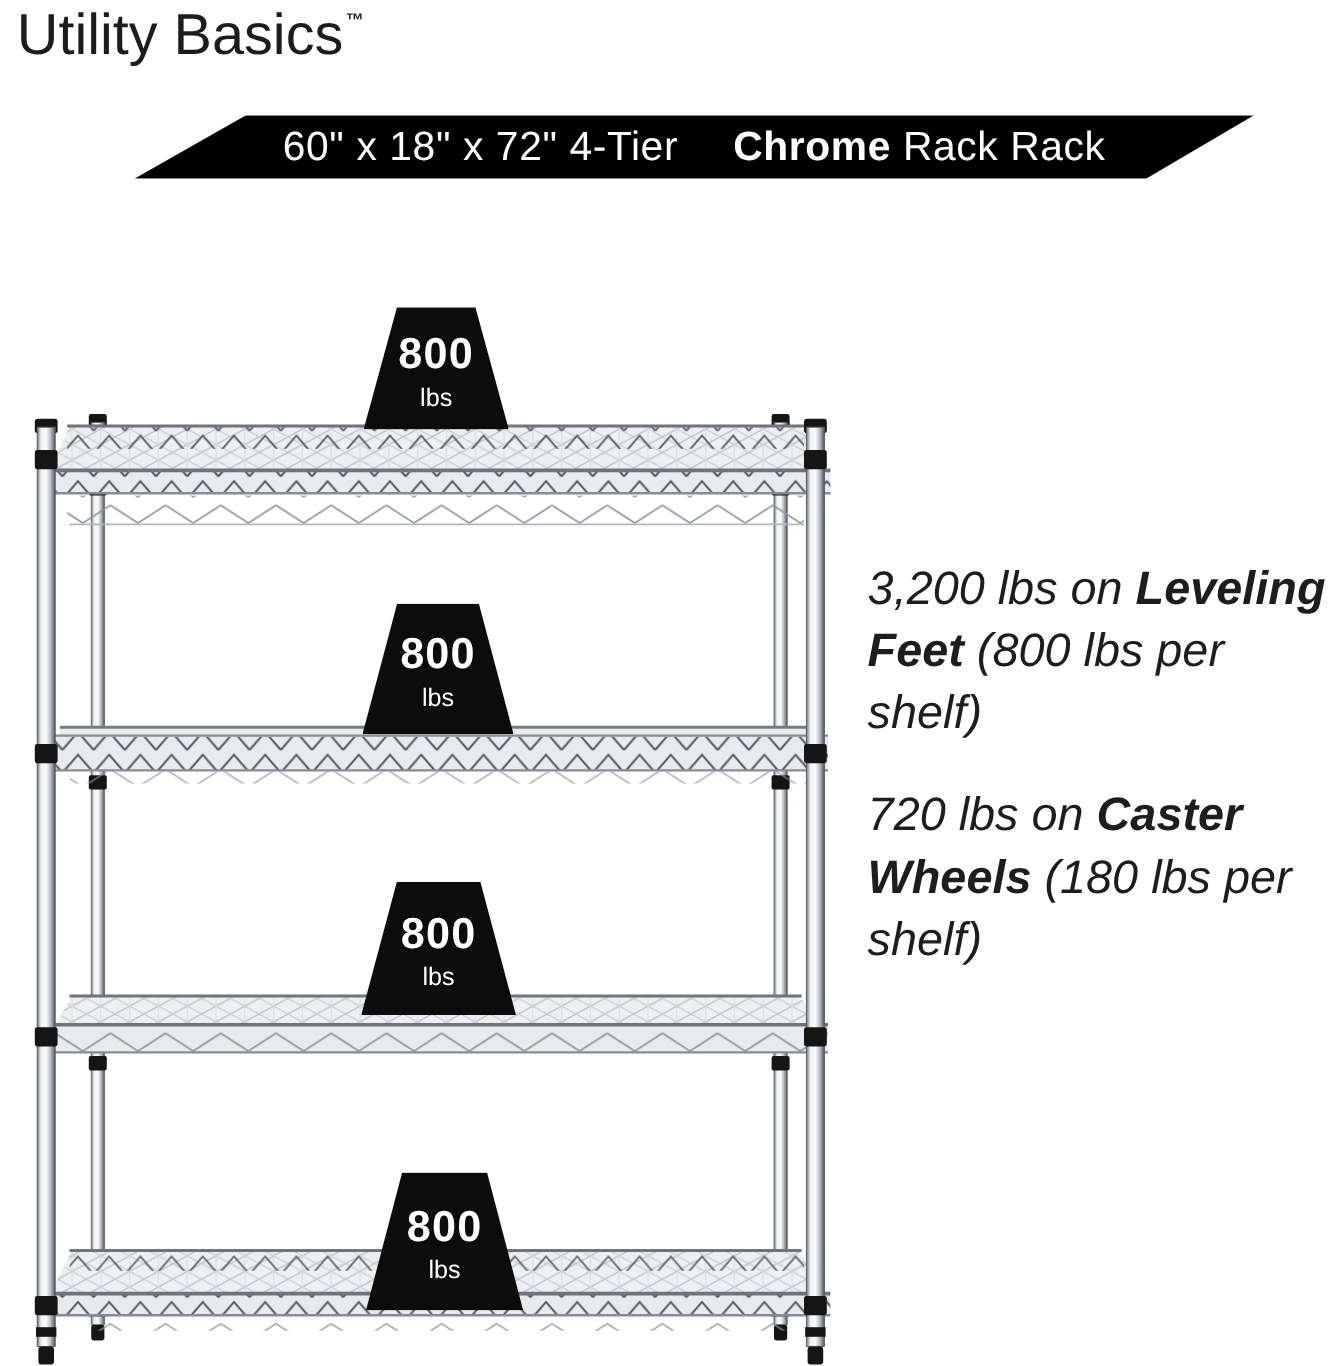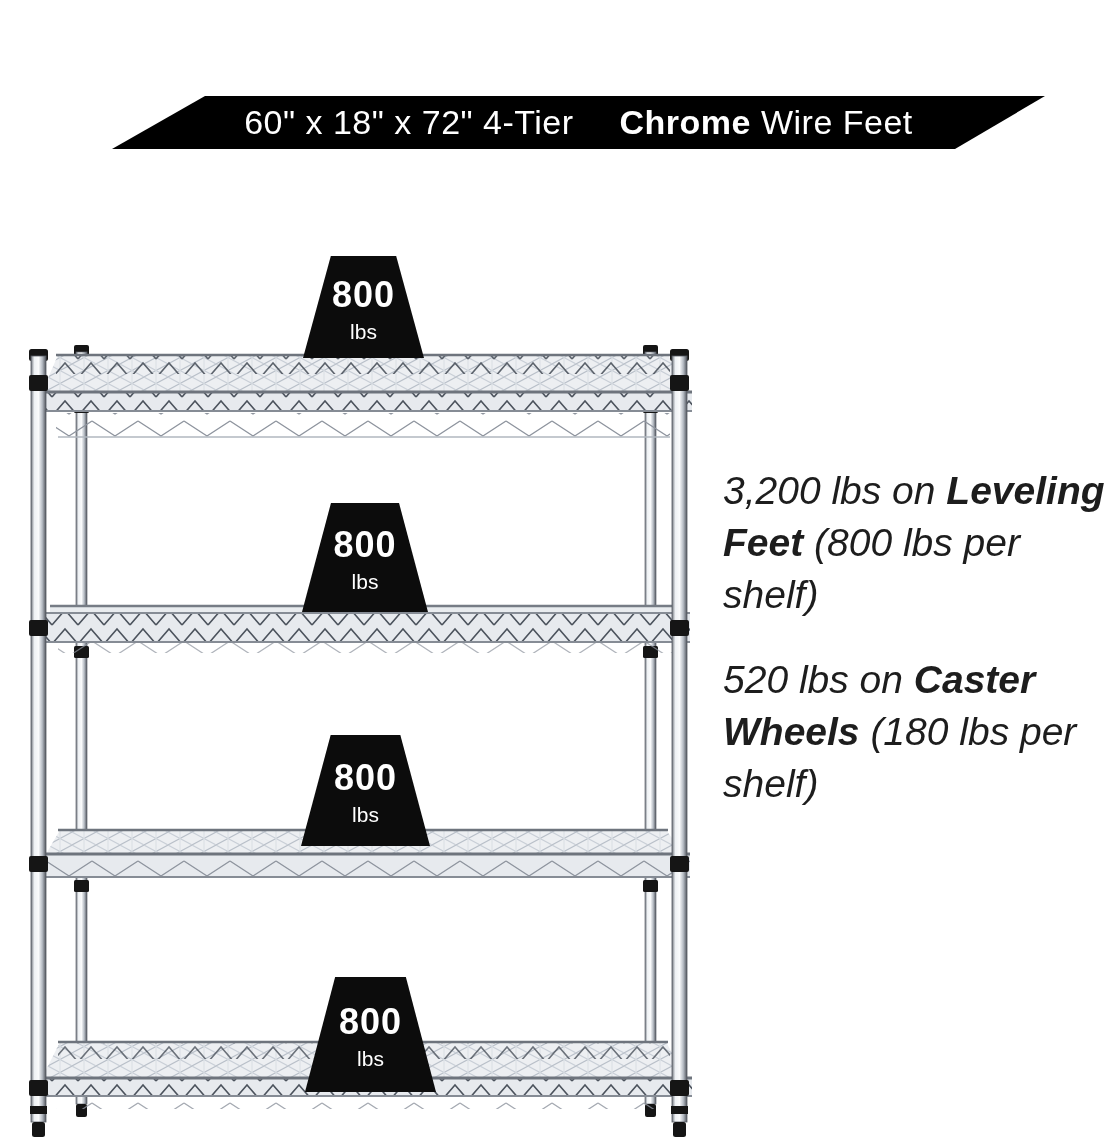--- a/index.html
+++ b/index.html
@@ -33,23 +33,24 @@
   .info p{margin:33px 0 0 0;white-space:pre-wrap;font-style:italic;}
   .info .b{font-weight:700;}
   
   .rack-svg{position:absolute;left:0;top:0;}
 </style>
 </head>
 <body>
 
 <div class="page">
 
+  <div class="logo"><span>Utility Basics</span><sup>™</sup></div>
 
   <div class="banner">
-    <div class="banner-text"><span>60" x 18" x 72" 4-Tier </span><span class="b">Chrome</span><span> Wire Feet</span></div>
+    <div class="banner-text"><span>60" x 18" x 72" 4-Tier </span><span class="b">Chrome</span><span> Rack Rack</span></div>
   </div>
 
   <svg class="rack-svg" width="1120" height="1138" viewBox="0 0 1120 1138" aria-hidden="true">
     <defs>
       <linearGradient id="postGrad" x1="0" y1="0" x2="1" y2="0">
         <stop offset="0" stop-color="#6f747c"></stop>
         <stop offset="0.22" stop-color="#eef1f4"></stop>
         <stop offset="0.5" stop-color="#fafbfc"></stop>
         <stop offset="0.75" stop-color="#b6bcc4"></stop>
         <stop offset="1" stop-color="#52565e"></stop>
@@ -165,16 +166,16 @@
     <span class="val">800</span>
     <span class="unit">lbs</span>
   </div>
   <div class="weight" style="left:305px;top:977px;width:131px;height:115px;">
     <span class="val">800</span>
     <span class="unit">lbs</span>
   </div>
 
   <div class="info">
     <p><span>3,200 lbs on </span><span class="b">Leveling Feet</span><span> (800 lbs per shelf)</span></p>
-    <p><span>520 lbs on </span><span class="b">Caster Wheels</span><span> (180 lbs per shelf)</span></p>
+    <p><span>720 lbs on </span><span class="b">Caster Wheels</span><span> (180 lbs per shelf)</span></p>
   </div>
 
 </div>
 
 </body></html>

